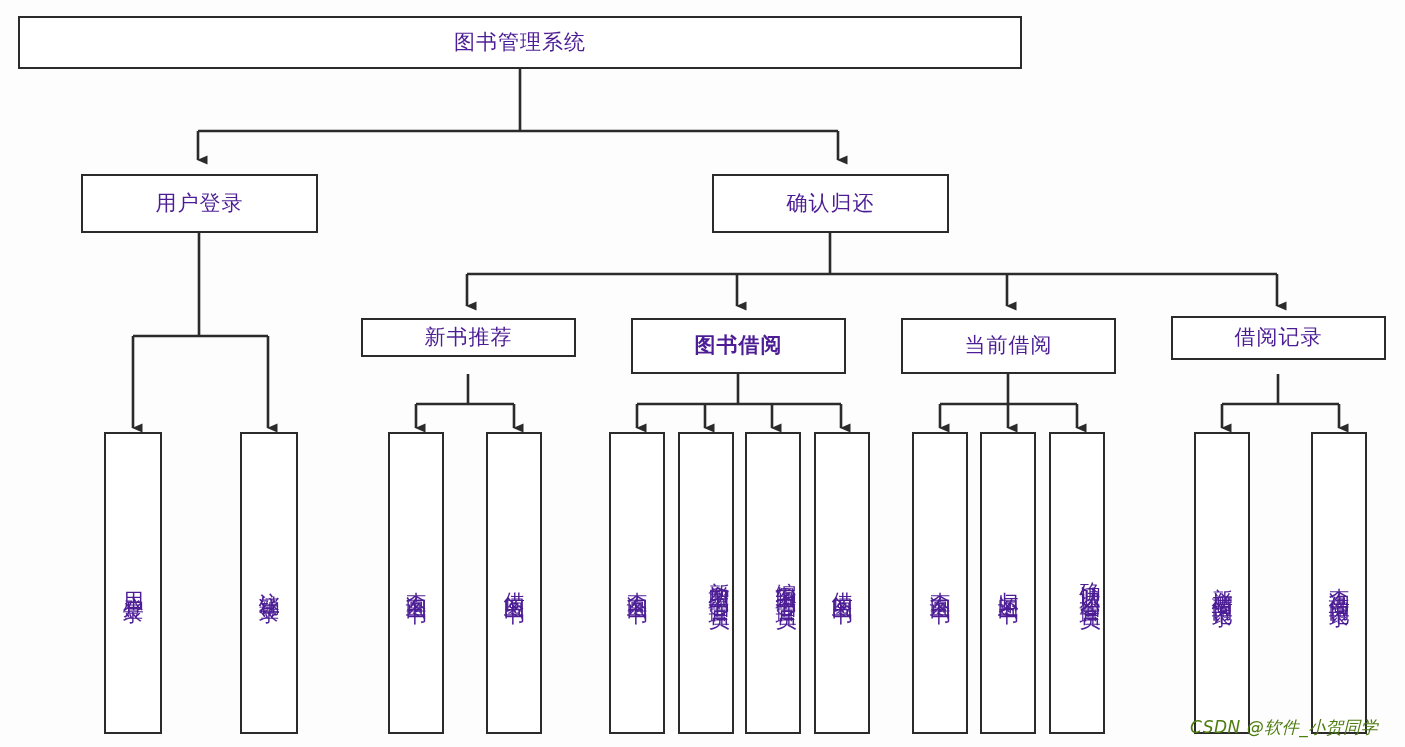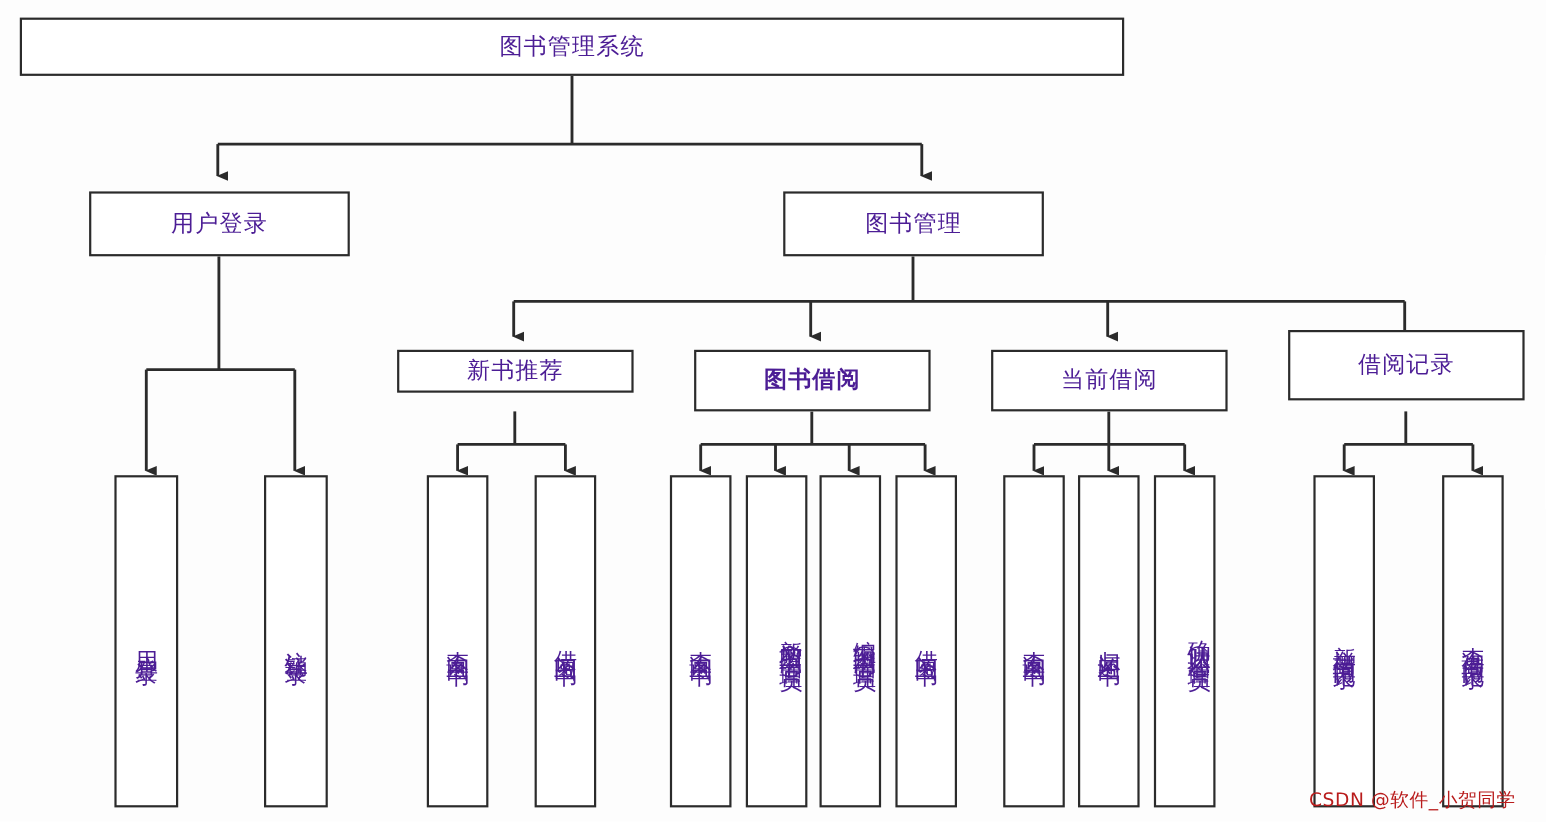--- a/index.html
+++ b/index.html
@@ -55,24 +55,25 @@
     text-orientation: upright;
     white-space: nowrap;
     text-align: center;
   }
   .node.vertical.topalign {
     align-items: flex-start;
   }
   .watermark {
     position: absolute;
     font-size: 17px;
-    color: #b91c1c;
+    color: #4d7c0f;
     letter-spacing: 0.5px;
     white-space: nowrap;
     user-select: none;
+    font-style: italic;
   }
 </style>
 </head>
 <body>
 
 <div id="canvas">
 
   <svg id="wires" viewBox="0 0 1405 747" xmlns="http://www.w3.org/2000/svg">
     <defs>
       <marker id="arrow" markerWidth="11" markerHeight="11" refX="5" refY="9.5" orient="auto" markerUnits="userSpaceOnUse">
@@ -119,26 +120,26 @@
       <path d="M1278,374 L1278,404"></path>
       <path d="M1222,404 L1339,404"></path>
       <path d="M1222,404 L1222,428" marker-end="url(#arrow)"></path>
       <path d="M1339,404 L1339,428" marker-end="url(#arrow)"></path>
     </g>
   </svg>
 
   <div class="node horizontal" style="left:18px; top:16px; width:1004px; height:53px;">图书管理系统</div>
 
   <div class="node horizontal" style="left:81px; top:174px; width:237px; height:59px;">用户登录</div>
-  <div class="node horizontal" style="left:712px; top:174px; width:237px; height:59px;">图书管理</div>
+  <div class="node horizontal" style="left:712px; top:174px; width:237px; height:59px;">确认归还</div>
 
   <div class="node horizontal" style="left:361px; top:318px; width:215px; height:39px;">新书推荐</div>
   <div class="node horizontal" style="left:631px; top:318px; width:215px; height:56px;font-weight:bold;">图书借阅</div>
   <div class="node horizontal" style="left:901px; top:318px; width:215px; height:56px;">当前借阅</div>
-  <div class="node horizontal" style="left:1171px; top:300px; width:215px; height:64px;">借阅记录</div>
+  <div class="node horizontal" style="left:1171px; top:316px; width:215px; height:44px;">借阅记录</div>
 
   <div class="node vertical" style="left:104px; top:432px; width:58px; height:302px;">
     <span class="vtext">用户登录</span>
   </div>
   <div class="node vertical" style="left:240px; top:432px; width:58px; height:302px;">
     <span class="vtext">注销登录</span>
   </div>
 
   <div class="node vertical" style="left:388px; top:432px; width:56px; height:302px;">
     <span class="vtext">查询图书</span>

